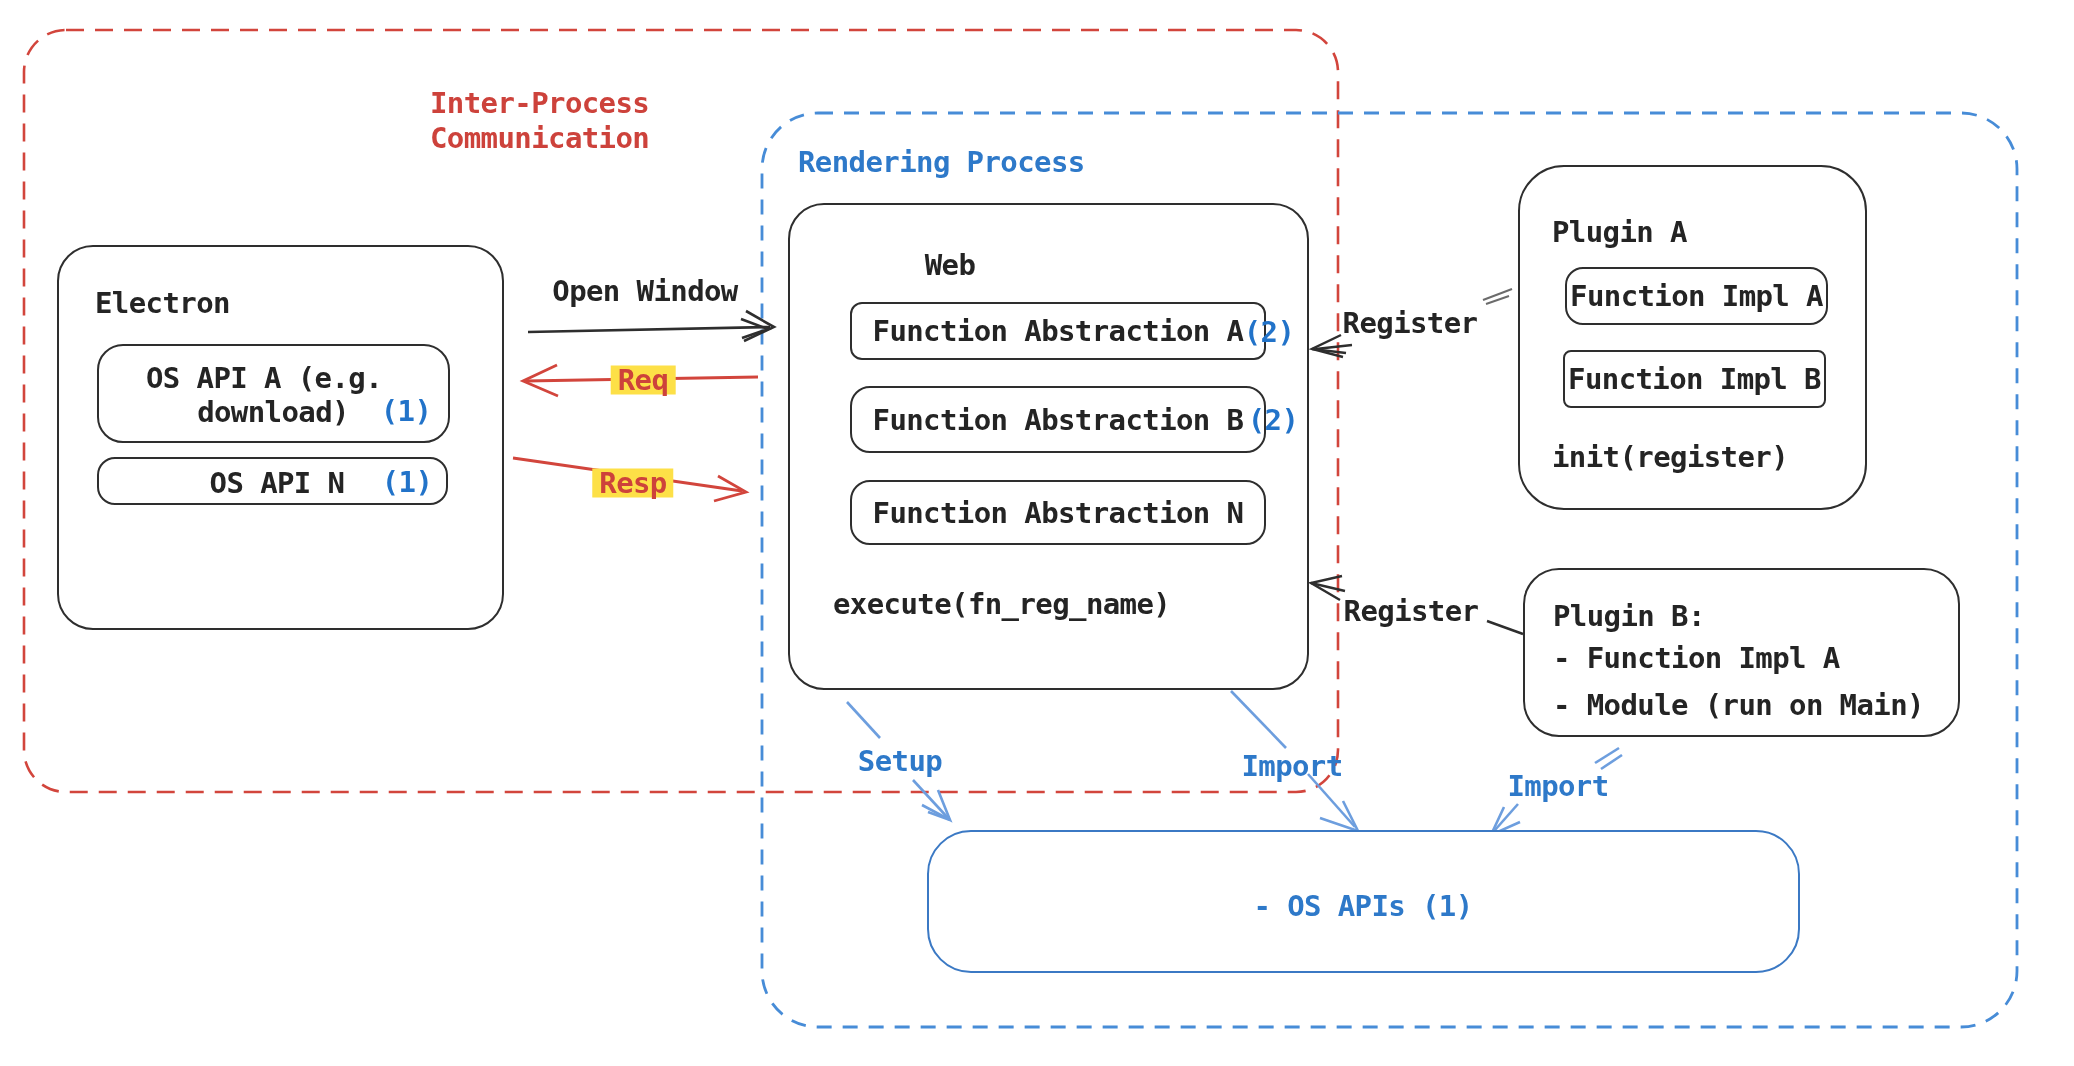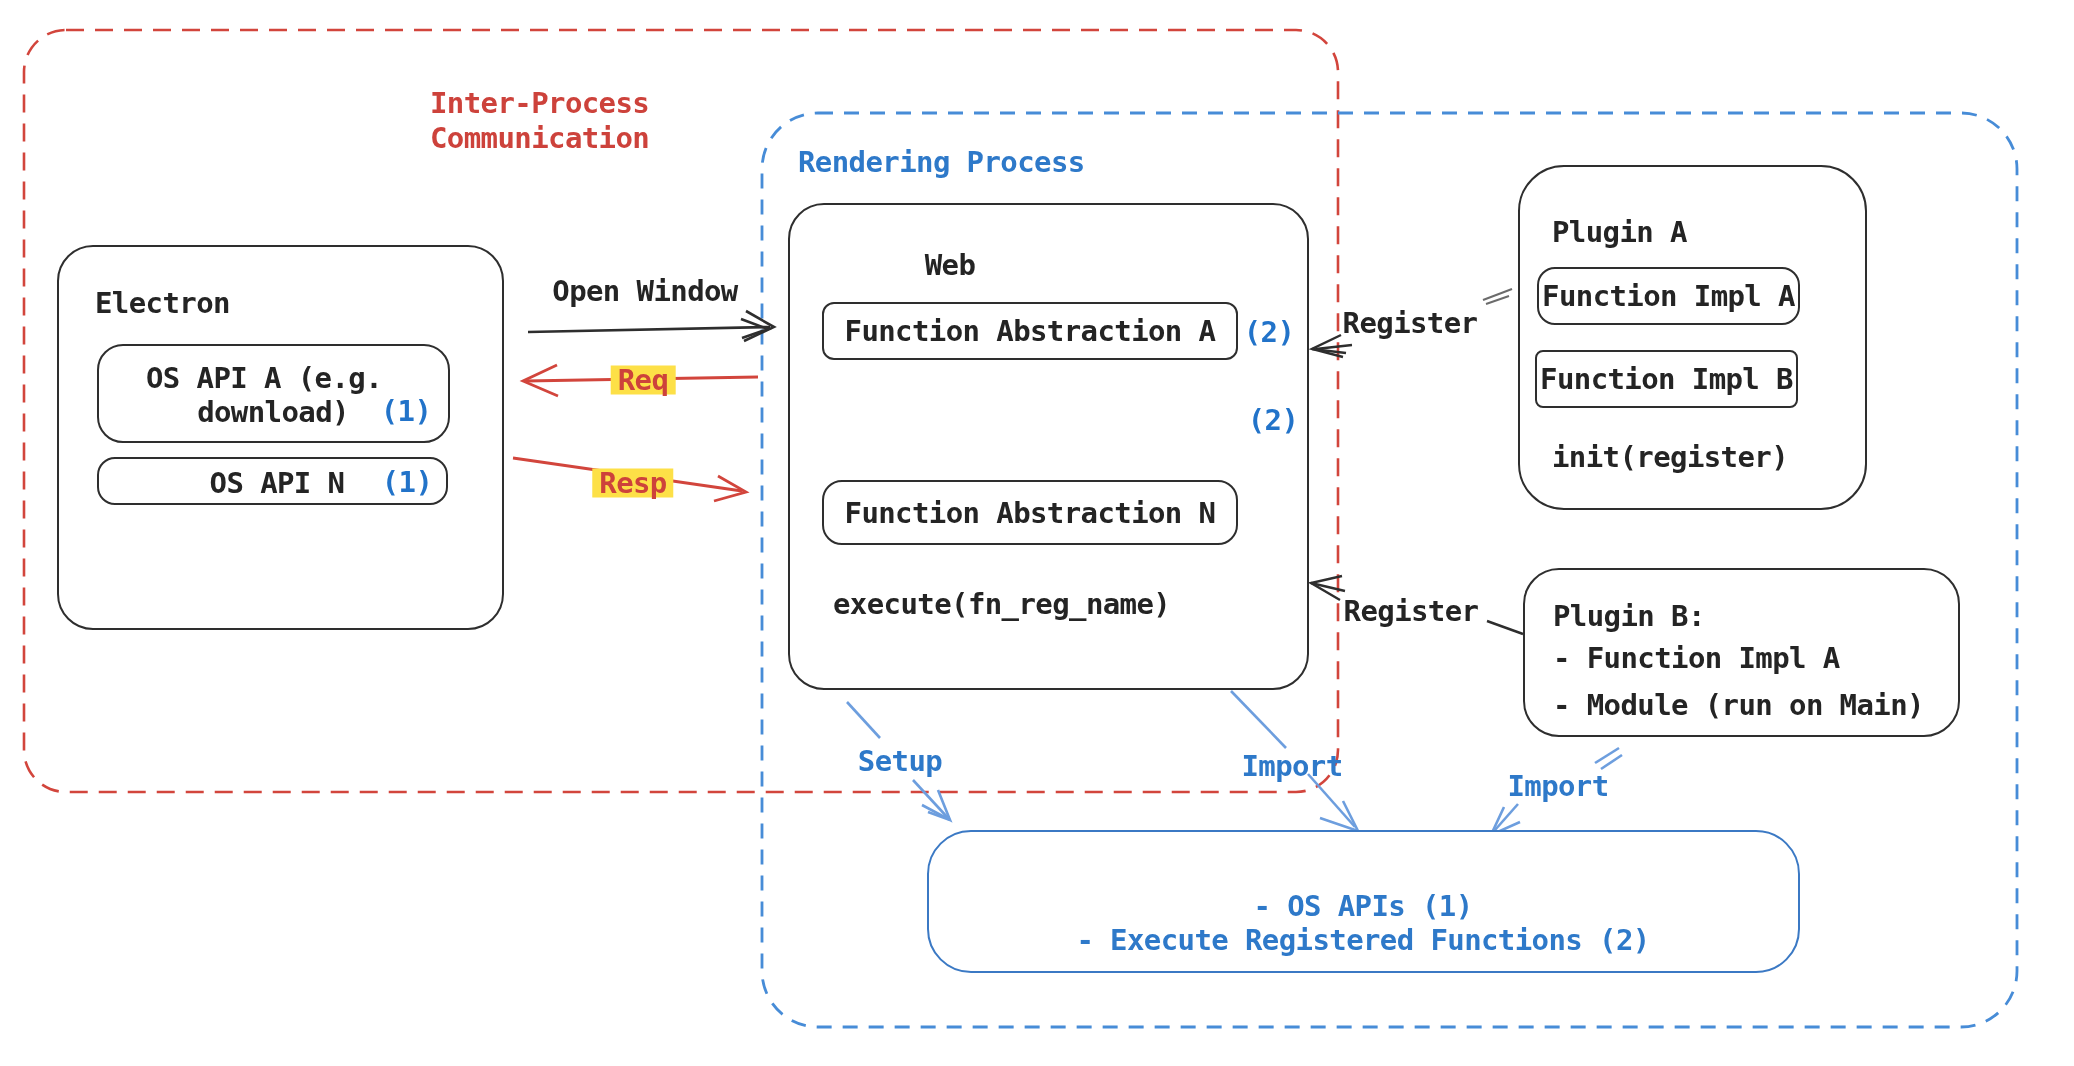--- a/index.html
+++ b/index.html
@@ -1,21 +1,21 @@
 <!DOCTYPE html>
 <html><head>
 <meta charset="utf-8">
 <style>
   html,body{margin:0;padding:0;background:#ffffff;}
   #stage{position:relative;width:2074px;height:1066px;background:#ffffff;overflow:hidden;
          font-family:"DejaVu Sans Mono","Liberation Mono",monospace;}
   svg#wires{position:absolute;left:0;top:0;width:2074px;height:1066px;pointer-events:none;}
   .box{position:absolute;background:#ffffff;border:2.4px solid #2e2e2e;box-sizing:border-box;}
   .bluebox{border-color:#3b79c4;}
-  .flexc{display:flex;align-items:center;justify-content:center;}
+  .flexc{display:flex;align-items:center;justify-content:center;margin-left:28px;}
   .lbl{position:absolute;font-weight:700;font-size:29px;line-height:1;letter-spacing:-0.6px;
        color:#242424;white-space:pre;transform:translate(-50%,-50%);}
   .lbl.left{transform:translate(0,-50%);}
   .boxtext{font-weight:700;font-size:29px;letter-spacing:-0.6px;color:#242424;white-space:pre;}
   .red{color:#cd423b;}
   .blue{color:#2e79c9;}
   .badge{color:#2273c9;}
   .wbg{background:#fde047;padding:0 7px;}
 </style>
 </head>
@@ -100,20 +100,23 @@
   <div class="lbl red wbg" style="left:633px;top:483px">Resp</div>
 
   <div class="box" style="left:788px;top:203px;width:521px;height:487px;border-radius:36px"></div>
   <div class="lbl" style="left:950px;top:265px">Web</div>
 
   <div class="box flexc" style="left:822px;top:302px;width:416px;height:58px;border-radius:12px;border-width:2.2px">
     <span class="boxtext">Function Abstraction A</span>
   </div>
   <div class="lbl badge" style="left:1269px;top:332px">(2)</div>
 
+  <div class="box flexc" style="left:822px;top:386px;width:416px;height:67px;border-radius:20px;border-width:2.2px">
+    <span class="boxtext">Function Abstraction B</span>
+  </div>
   <div class="lbl badge" style="left:1273px;top:420px">(2)</div>
 
   <div class="box flexc" style="left:822px;top:480px;width:416px;height:65px;border-radius:20px;border-width:2.2px">
     <span class="boxtext">Function Abstraction N</span>
   </div>
 
   <div class="lbl left" style="left:833px;top:604px">execute(fn_reg_name)</div>
 
   <div class="lbl" style="left:1410px;top:323px">Register</div>
   <div class="lbl" style="left:1411px;top:611px">Register</div>
@@ -132,15 +135,14 @@
   <div class="lbl left" style="left:1553px;top:616px">Plugin B:</div>
   <div class="lbl left" style="left:1553px;top:658px">- Function Impl A</div>
   <div class="lbl left" style="left:1553px;top:705px">- Module (run on Main)</div>
 
   <div class="lbl blue" style="left:900px;top:761px">Setup</div>
   <div class="lbl blue" style="left:1292px;top:766px">Import</div>
   <div class="lbl blue" style="left:1558px;top:786px">Import</div>
 
   <div class="box bluebox" style="left:927px;top:830px;width:873px;height:143px;border-radius:44px;border-width:2.6px"></div>
   <div class="lbl blue" style="left:1363px;top:906px">- OS APIs (1)</div>
-  <div class="lbl blue" style="left:1363px;top:940px">- Execute Registered Functions (2)</div>
 
 </div>
 
 </body></html>

